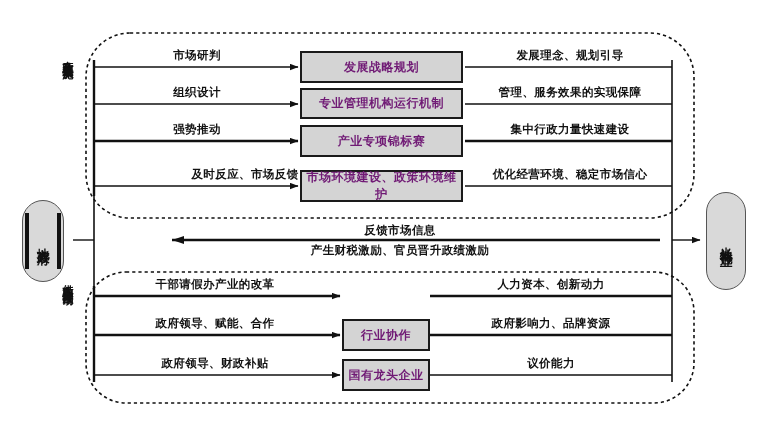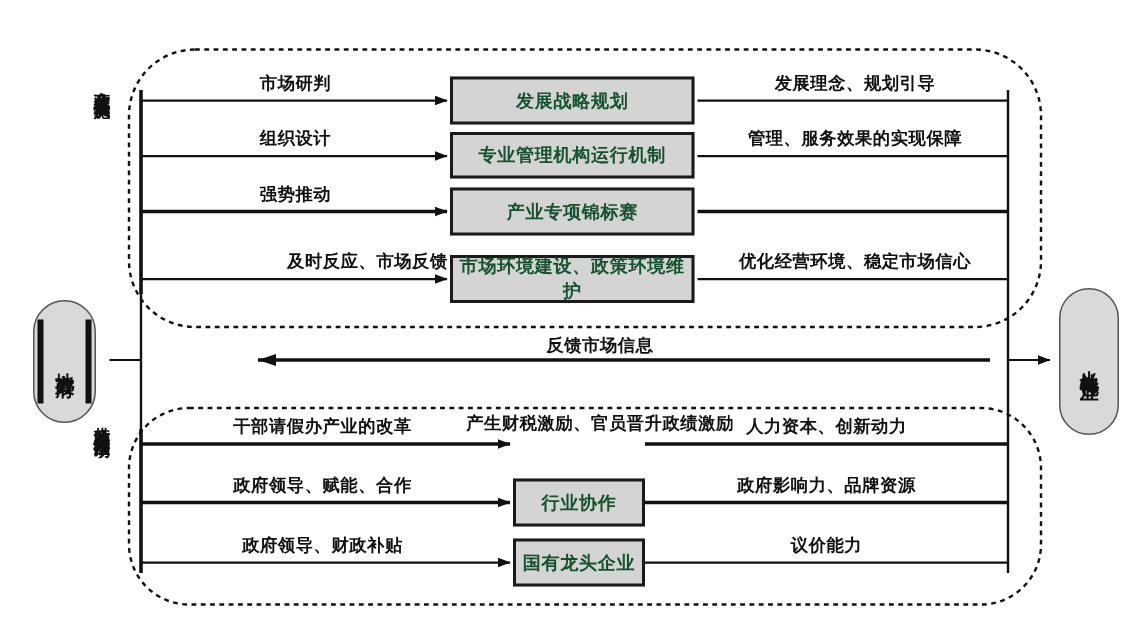--- a/index.html
+++ b/index.html
@@ -10,21 +10,21 @@
   .cap{position:absolute;box-sizing:border-box;background:#d9d9d9;border:1px solid #555;
        border-radius:22px;display:flex;align-items:center;justify-content:center;}
   .cap .vtext{writing-mode:vertical-rl;text-orientation:upright;font-size:12.5px;
        letter-spacing:1.5px;color:#111;line-height:1;font-weight:700;}
   .cap.bars:before,.cap.bars:after{content:"";position:absolute;top:12px;bottom:12px;width:4px;background:#111;}
   .cap.bars:before{left:2px;}
   .cap.bars:after{right:2px;}
 
   .gbox{position:absolute;box-sizing:border-box;background:#d4d4d4;border:2px solid #1a1a1a;
         display:flex;align-items:center;justify-content:center;text-align:center;
-        font-size:12px;font-weight:700;color:#14532d;letter-spacing:.5px;}
+        font-size:12px;font-weight:700;color:#701a75;letter-spacing:.5px;}
 
   .lbl{position:absolute;font-size:11.5px;font-weight:700;color:#111;white-space:nowrap;
        letter-spacing:.4px;text-align:center;transform:translateX(-50%);}
 
   .vlbl{position:absolute;font-size:11px;font-weight:700;color:#111;letter-spacing:1px;
         writing-mode:vertical-rl;text-orientation:upright;line-height:1;}
 </style>
 </head>
 <body>
 
@@ -105,26 +105,27 @@
     <span>市场环境建设、政策环境维护</span>
   </div>
 
   <div class="lbl" style="left:197px;top:48px;">市场研判</div>
   <div class="lbl" style="left:570px;top:48px;">发展理念、规划引导</div>
 
   <div class="lbl" style="left:197px;top:85px;">组织设计</div>
   <div class="lbl" style="left:570px;top:85px;">管理、服务效果的实现保障</div>
 
   <div class="lbl" style="left:197px;top:122px;">强势推动</div>
+  <div class="lbl" style="left:570px;top:122px;">集中行政力量快速建设</div>
 
   <div class="lbl" style="left:197px;top:167px;margin-left:48px;">及时反应、市场反馈</div>
   <div class="lbl" style="left:570px;top:167px;">优化经营环境、稳定市场信心</div>
 
   <div class="lbl" style="left:400px;top:223px;">反馈市场信息</div>
-  <div class="lbl" style="left:400px;top:243px;margin-top:32px;">产生财税激励、官员晋升政绩激励</div>
+  <div class="lbl" style="left:400px;top:243px;">产生财税激励、官员晋升政绩激励</div>
 
   <div class="gbox" style="left:342px;top:319px;width:88px;height:32px;">
     <span>行业协作</span>
   </div>
   <div class="gbox" style="left:342px;top:359px;width:88px;height:32px;">
     <span>国有龙头企业</span>
   </div>
 
   <div class="lbl" style="left:215px;top:277px;">干部请假办产业的改革</div>
   <div class="lbl" style="left:551px;top:277px;">人力资本、创新动力</div>

